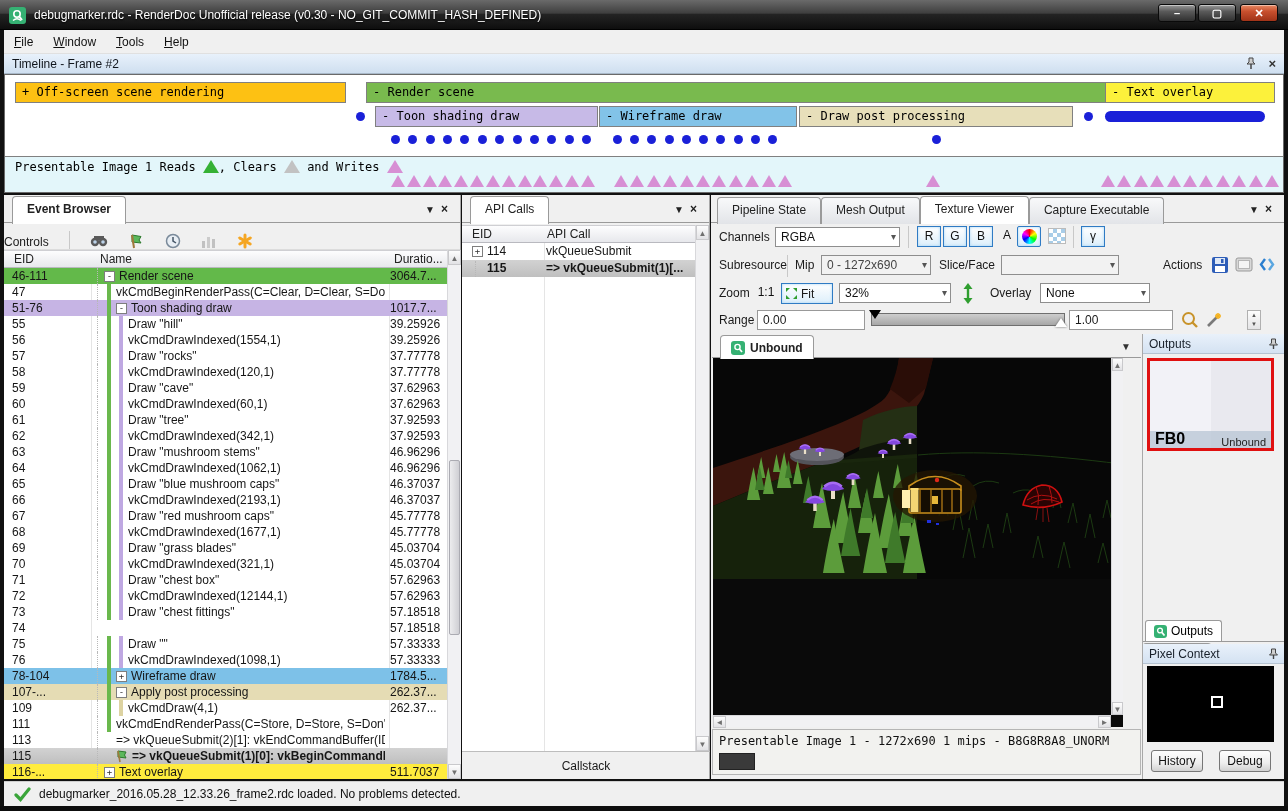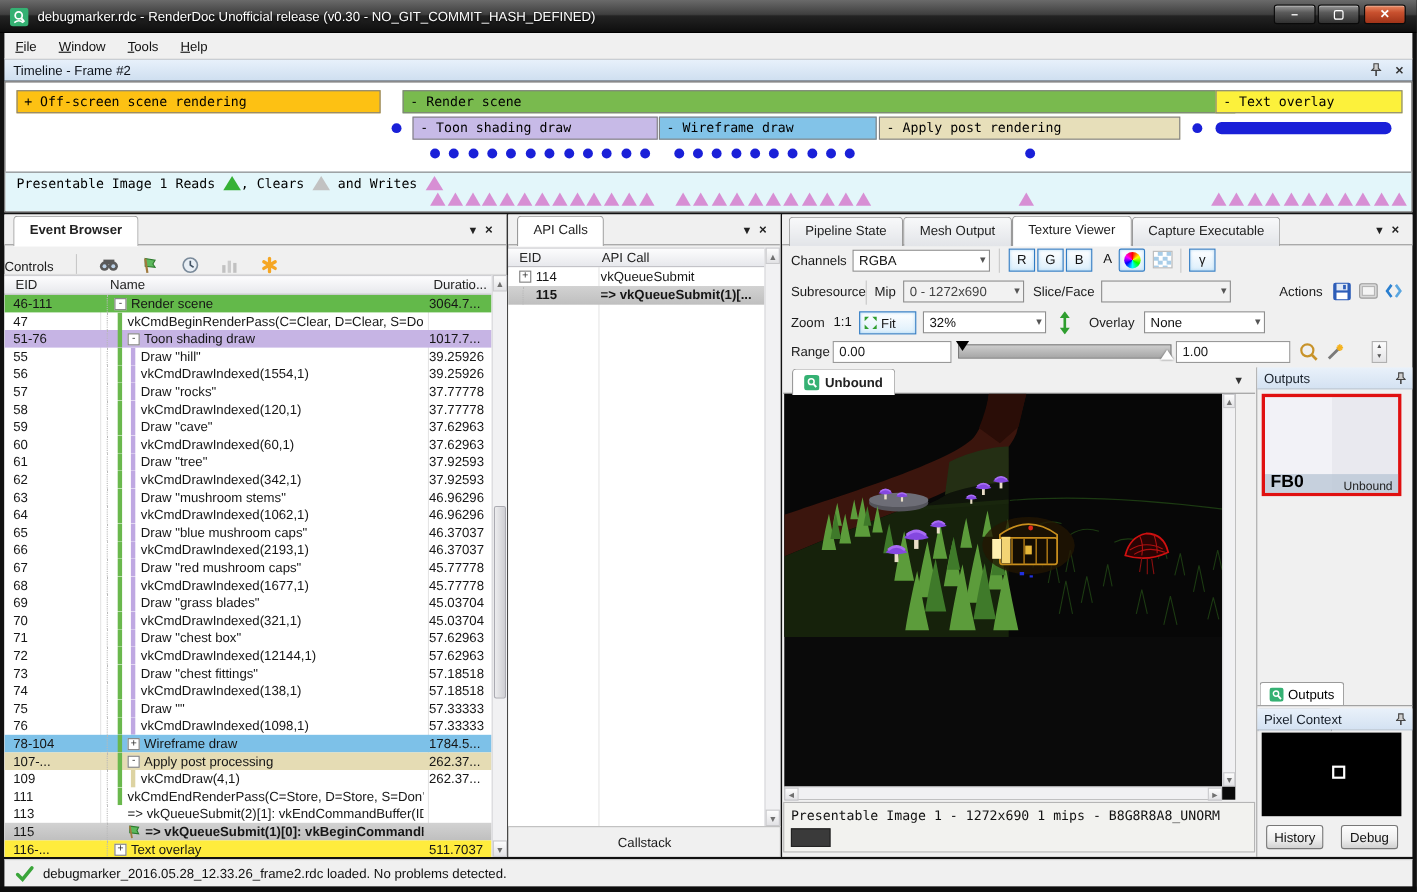--- a/index.html
+++ b/index.html
@@ -123,21 +123,21 @@
     </span>
     <span class="pinx" style="right:8px;font:bold 13px/14px 'Liberation Sans',sans-serif">×</span>
   </div>
   <div class="tl-body">
     <div id="tlbars">
         <div class="tl-bar" style="left: 10px; top: 7px; width: 331px; background: rgb(253, 193, 19);">+ Off-screen scene rendering</div>
         <div class="tl-bar" style="left: 341px; top: 7px; width: 757px; background: rgb(121, 186, 78); margin-left: 20px;">- Render scene</div>
         <div class="tl-bar" style="left: 1100px; top: 7px; width: 170px; background: rgb(252, 241, 59);">- Text overlay</div>
         <div class="tl-bar" style="left: 370px; top: 31px; width: 223px; background: rgb(199, 186, 231);">- Toon shading draw</div>
         <div class="tl-bar" style="left: 594px; top: 31px; width: 198px; background: rgb(130, 195, 232);">- Wireframe draw</div>
-        <div class="tl-bar" style="left: 794px; top: 31px; width: 274px; background: rgb(231, 223, 186);">- Apply post rendering</div>
+        <div class="tl-bar" style="left: 794px; top: 31px; width: 274px; background: rgb(231, 223, 186);">- Draw post processing</div>
       </div>
     <div id="tldots">
         <div class="dot abs" style="left: 351px; top: 37px;"></div>
         <div class="dot abs" style="left: 1079px; top: 37px;"></div>
         <div class="capsule" style="left: 1100px; top: 36px; width: 160px;"></div>
         <div class="dotrow" style="left: 386px; top: 59px; width: 200px; height: 10px;">
           <div class="dot"></div>
           <div class="dot"></div>
           <div class="dot"></div>
           <div class="dot"></div>
@@ -480,26 +480,20 @@
           <div class="nm">
             <div class="slot d"></div>
             <div class="slot g"></div>
             <div class="slot p"></div>
             <span>Draw "chest fittings"</span>
           </div>
           <div class="dur">57.18518</div>
         </div>
         <div class="erow">
           <div class="eid">74</div>
-          <div class="nm">
-            <div class="slot d"></div>
-            <div class="slot g"></div>
-            <div class="slot p"></div>
-            <span>vkCmdDrawIndexed(138,1)</span>
-          </div>
           <div class="dur">57.18518</div>
         </div>
         <div class="erow">
           <div class="eid">75</div>
           <div class="nm">
             <div class="slot d"></div>
             <div class="slot g"></div>
             <div class="slot p"></div>
             <span>Draw ""</span>
           </div>

